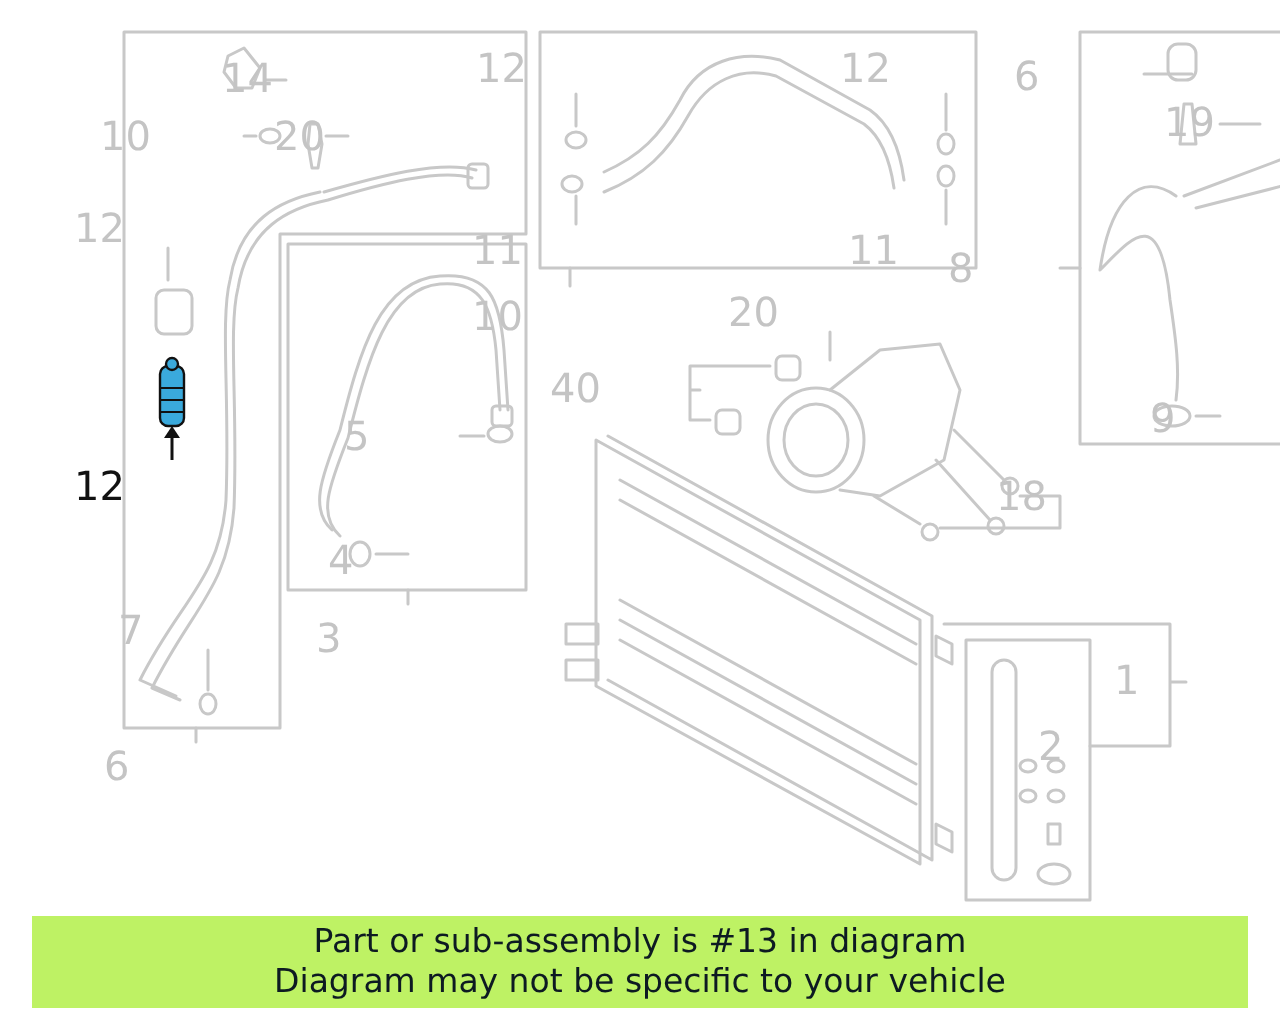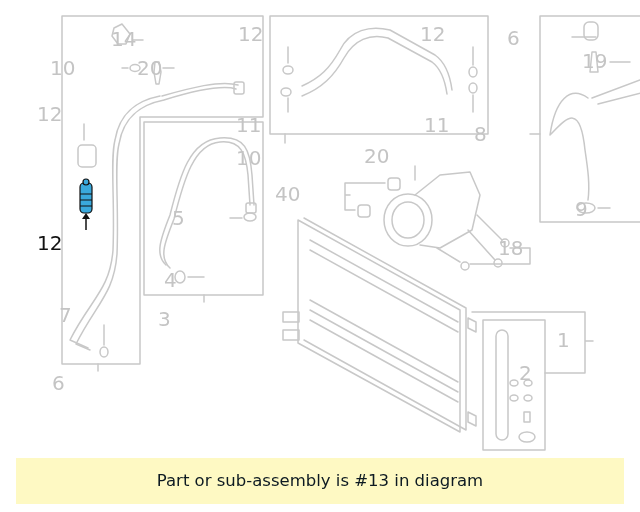--- a/index.html
+++ b/index.html
@@ -1,20 +1,20 @@
 <!DOCTYPE html>
 <html><head>
 <meta charset="utf-8">
 <style>
   html, body { margin:0; padding:0; background:#ffffff; }
   body { width:640px; height:512px; position:relative; overflow:hidden; font-family:"DejaVu Sans", sans-serif; }
   #diagram { position:absolute; left:0; top:0; width:640px; height:512px;padding-left:40px; }
   .callout { position:absolute; font-size:20px; color:#c4c4c4; line-height:1; white-space:nowrap; }
   .callout.active { color:#111111; }
-  #banner { position:absolute; left:16px; top:458px; width:608px; height:46px; background:#fef9c3;
+  #banner { position:absolute; left:16px; top:458px; width:608px; height:46px; background:#bef264;
             display:flex; flex-direction:column; align-items:center; justify-content:center; }
   #banner span { font-size:16.5px; color:#0d1a22; line-height:20px; }
 </style>
 </head>
 <body>
 
 <div id="diagram">
   <svg width="640" height="512" viewBox="0 0 640 512" xmlns="http://www.w3.org/2000/svg">
     <g fill="none" stroke="#c8c8c8" stroke-width="1.5" stroke-linecap="round" stroke-linejoin="round">
 
@@ -141,13 +141,14 @@
   <span class="callout" style="left:575px;top:199px">9</span>
   <span class="callout" style="left:364px;top:146px">20</span>
   <span class="callout" style="left:275px;top:184px">40</span>
   <span class="callout" style="left:498px;top:238px">18</span>
   <span class="callout" style="left:557px;top:330px">1</span>
   <span class="callout" style="left:519px;top:363px">2</span>
 </div>
 
 <div id="banner">
   <span>Part or sub-assembly is #13 in diagram</span>
+  <span>Diagram may not be specific to your vehicle</span>
 </div>
 
 </body></html>

